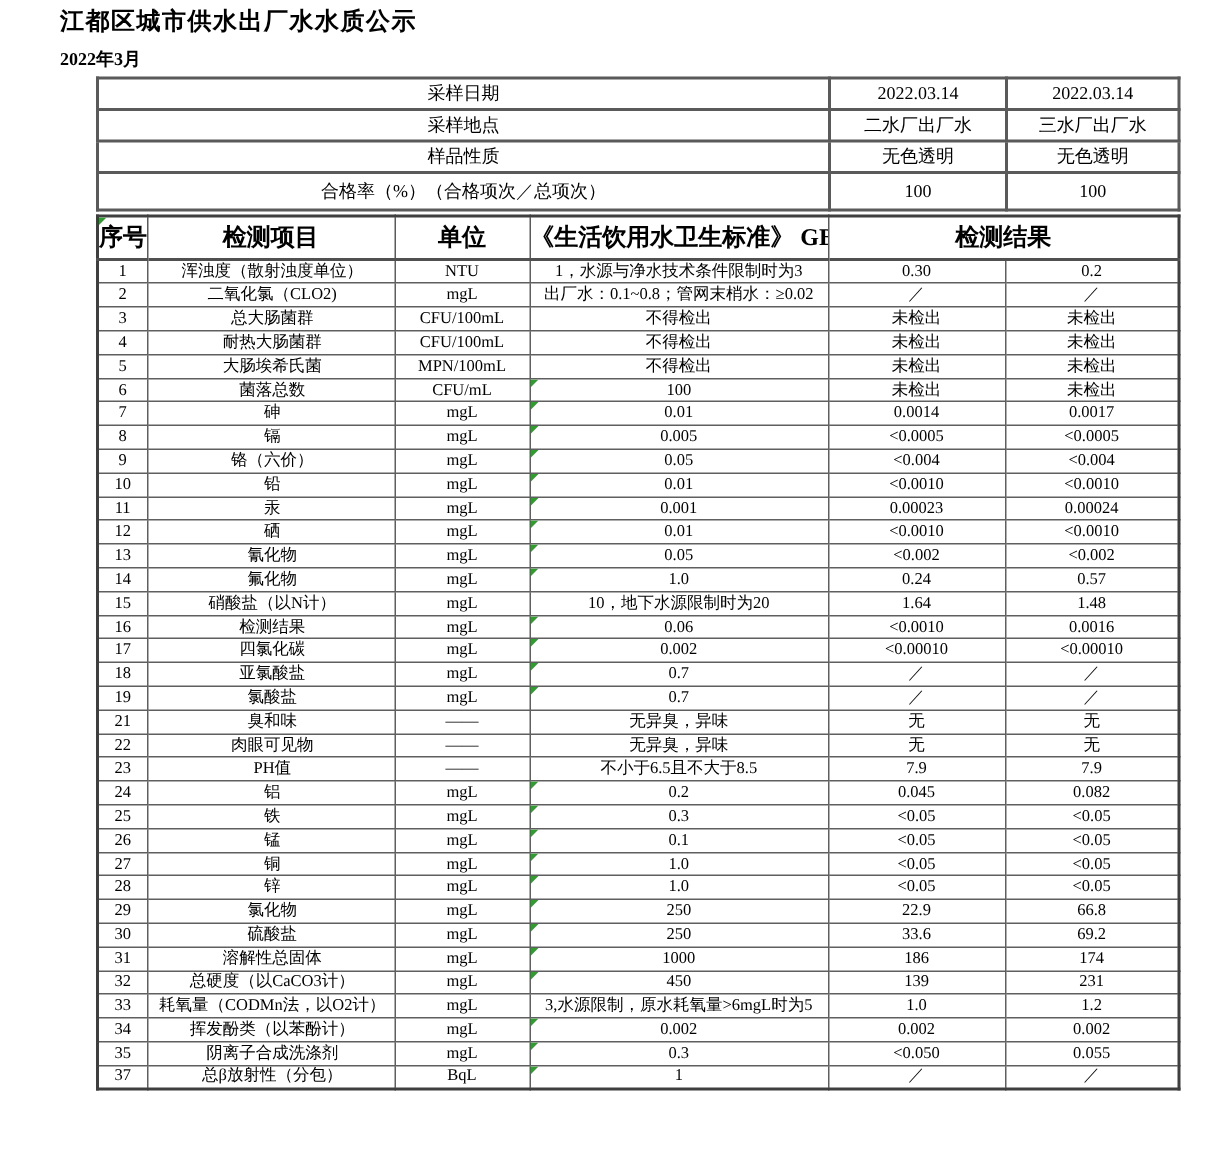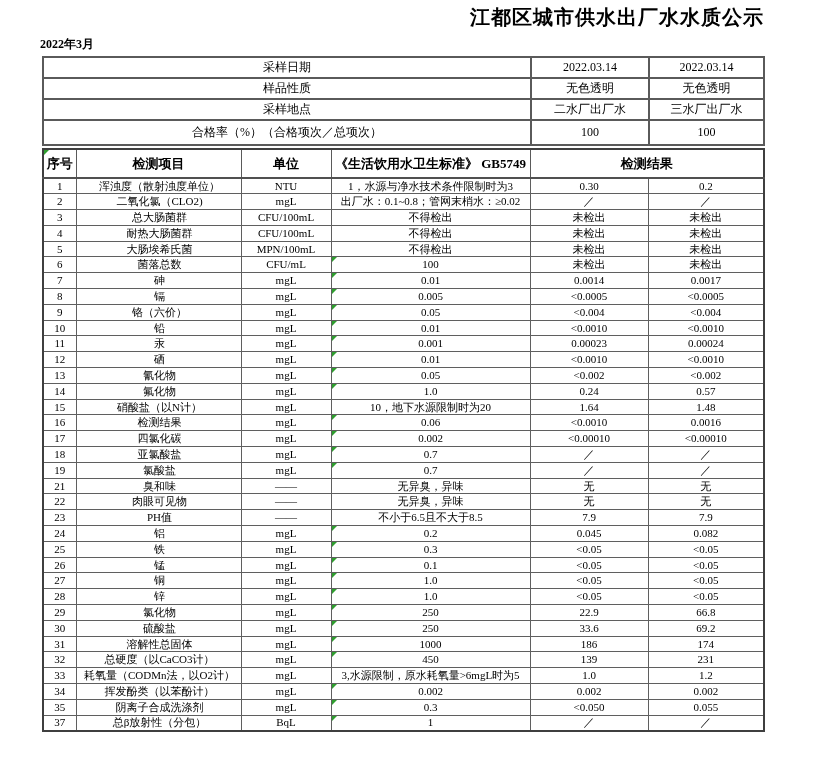--- a/index.html
+++ b/index.html
@@ -1,30 +1,30 @@
 <!DOCTYPE html>
 <html style="--flag: #2f9e2f;"><head>
 <meta charset="utf-8">
 <style>
   html,body { margin:0; padding:0; background:#ffffff; }
   body { width:820px; height:772px; overflow:hidden;
          font-family:"Liberation Serif","DejaVu Serif",serif; color:#000; }
-  .title { padding-top:5px; width:724px; margin-left:40px; text-align:right;
-           font-size:20px; font-weight:bold; letter-spacing:1px; line-height:1.2; }
+  .title { padding-top:5px; width:724px; margin-left:40px; text-align:left;
+           font-size:16px; font-weight:bold; letter-spacing:1px; line-height:1.2; }
   .subtitle { width:724px; margin-left:40px; text-align:left;
               font-size:12px; font-weight:bold; margin-top:7px; margin-bottom:3px; }
-  table { border-collapse:collapse; table-layout:fixed; margin-left:42px;border-radius:24px; }
+  table { border-collapse:collapse; table-layout:fixed; margin-left:64px;border-radius:24px; }
   .t1 { width:721px; border:2px solid #3f3f3f; }
   .t1 td { border:2px solid #5a5a5a; font-size:12px; text-align:center;
            vertical-align:middle; padding:0; overflow:hidden; white-space:nowrap; }
   .t1 tr { height:21px; }
   .t1 tr:last-child { height:25px; }
   .t2 { width:721px; border:2px solid #3f3f3f; margin-top:2px; }
   .t2 th { border:1px solid #5a5a5a; border-bottom:2px solid #505050;
-           font-size:13px; font-weight:bold; height:27px; position:relative;
+           font-size:16px; font-weight:bold; height:27px; position:relative;
            vertical-align:middle; padding:0; overflow:hidden; white-space:nowrap; }
   .t2 td { border:1px solid #5f5f5f; font-size:11px; text-align:center;
            vertical-align:middle; padding:0 1px; white-space:nowrap;
            overflow:hidden; position:relative; line-height:1; }
   .t2 tr.r { height:15.8px; }
   .c-item { text-align:center; padding-left:3px !important; }
   .tri { position:absolute; top:0; left:0; width:0; height:0;
          border-top:5px solid var(--flag,#2f9e2f);
          border-right:5px solid transparent; }
 </style>
@@ -40,28 +40,28 @@
       <col style="width:118px">
       <col style="width:115px">
     </colgroup>
   <tbody>
     <tr>
       <td>采样日期</td>
       <td>2022.03.14</td>
       <td>2022.03.14</td>
     </tr>
     <tr>
+      <td>采样地点</td>
+      <td>二水厂出厂水</td>
+      <td>三水厂出厂水</td>
+    </tr>
+    <tr>
       <td>样品性质</td>
       <td>无色透明</td>
       <td>无色透明</td>
-    </tr>
-    <tr>
-      <td>采样地点</td>
-      <td>二水厂出厂水</td>
-      <td>三水厂出厂水</td>
     </tr>
     <tr>
       <td>合格率（%）（合格项次／总项次）</td>
       <td>100</td>
       <td>100</td>
     </tr>
   </tbody>
 </table>
 
 <table class="t2">

